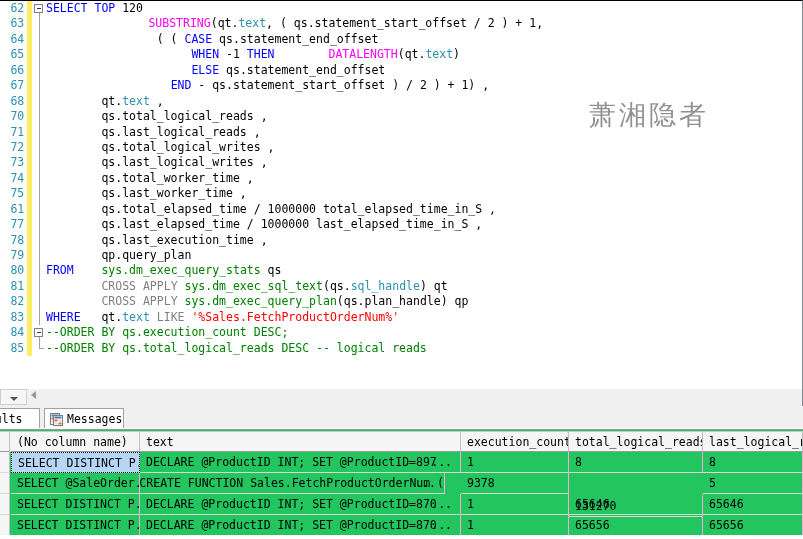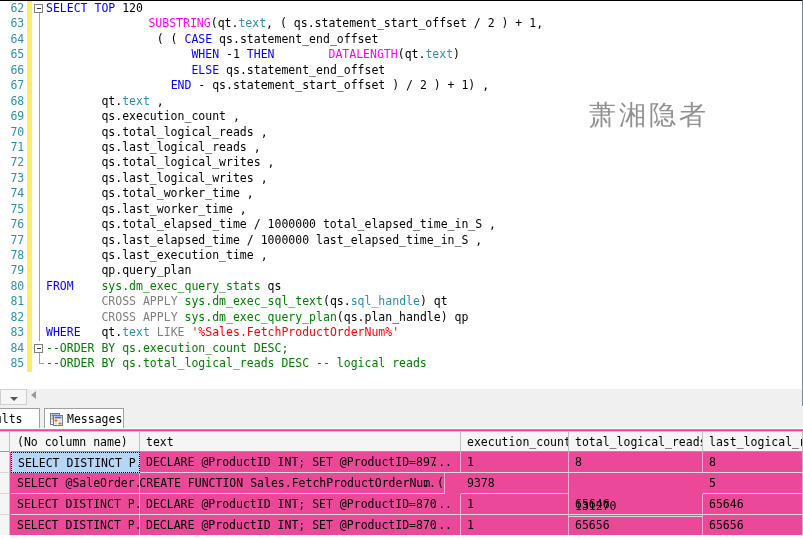--- a/index.html
+++ b/index.html
@@ -203,21 +203,21 @@
     left: 0; top: 22px;
     width: 803px; height: 2px;
     background: #ffffff;
   }
 
   
   #grid {
     position: absolute;
     left: 0; top: 429px;
     width: 803px; height: 106px;
-    background: #ec4899;
+    background: #22c55e;
     overflow: hidden;
     font-family: "DejaVu Sans Mono", "Liberation Mono", monospace;
     font-size: 11.5px;
   }
   #grid-topline {
     position: absolute;
     left: 0; top: 0;
     width: 803px; height: 1px;
     background: #9a9a9a;
   }
@@ -281,28 +281,27 @@
 
   <div id="editor-pane">
     <div id="code-lines">
         <div class="code-row"><span class="ln">62</span><span class="modbar"></span><span class="outline-col"><span class="outline-line half-top"></span><span class="outline-box"></span></span><span class="code-text"><span class="kw">SELECT TOP </span><span class="num">120</span></span></div>
         <div class="code-row"><span class="ln">63</span><span class="modbar"></span><span class="outline-col"><span class="outline-line"></span></span><span class="code-text"><span class="num">        </span><span class="fn">SUBSTRING</span><span class="num">(qt.</span><span class="col">text</span><span class="num">, ( qs.statement_start_offset / 2 ) + 1,</span></span></div>
         <div class="code-row"><span class="ln">64</span><span class="modbar"></span><span class="outline-col"><span class="outline-line"></span></span><span class="code-text"><span class="num">                ( ( </span><span class="kw">CASE</span><span class="num"> qs.statement_end_offset</span></span></div>
         <div class="code-row"><span class="ln">65</span><span class="modbar"></span><span class="outline-col"><span class="outline-line"></span></span><span class="code-text"><span class="num">                     </span><span class="kw">WHEN</span><span class="num"> -1 </span><span class="kw">THEN</span><span class="num"> </span><span class="fn">DATALENGTH</span><span class="num">(qt.</span><span class="col">text</span><span class="num">)</span></span></div>
         <div class="code-row"><span class="ln">66</span><span class="modbar"></span><span class="outline-col"><span class="outline-line"></span></span><span class="code-text"><span class="num">                     </span><span class="kw">ELSE</span><span class="num"> qs.statement_end_offset</span></span></div>
         <div class="code-row"><span class="ln">67</span><span class="modbar"></span><span class="outline-col"><span class="outline-line"></span></span><span class="code-text"><span class="num">                  </span><span class="kw">END</span><span class="num"> - qs.statement_start_offset ) / 2 ) + 1) ,</span></span></div>
         <div class="code-row"><span class="ln">68</span><span class="modbar"></span><span class="outline-col"><span class="outline-line"></span></span><span class="code-text"><span class="num">        qt.</span><span class="col">text</span><span class="num"> ,</span></span></div>
-        <div class="code-row"><span class="ln">69</span><span class="modbar"></span><span class="outline-col"><span class="outline-line"></span></span><span class="code-text"><span class="num">        qs.execution_count ,</span></span></div>
         <div class="code-row"><span class="ln">70</span><span class="modbar"></span><span class="outline-col"><span class="outline-line"></span></span><span class="code-text"><span class="num">        qs.total_logical_reads ,</span></span></div>
         <div class="code-row"><span class="ln">71</span><span class="modbar"></span><span class="outline-col"><span class="outline-line"></span></span><span class="code-text"><span class="num">        qs.last_logical_reads ,</span></span></div>
         <div class="code-row"><span class="ln">72</span><span class="modbar"></span><span class="outline-col"><span class="outline-line"></span></span><span class="code-text"><span class="num">        qs.total_logical_writes ,</span></span></div>
         <div class="code-row"><span class="ln">73</span><span class="modbar"></span><span class="outline-col"><span class="outline-line"></span></span><span class="code-text"><span class="num">        qs.last_logical_writes ,</span></span></div>
         <div class="code-row"><span class="ln">74</span><span class="modbar"></span><span class="outline-col"><span class="outline-line"></span></span><span class="code-text"><span class="num">        qs.total_worker_time ,</span></span></div>
         <div class="code-row"><span class="ln">75</span><span class="modbar"></span><span class="outline-col"><span class="outline-line"></span></span><span class="code-text"><span class="num">        qs.last_worker_time ,</span></span></div>
-        <div class="code-row"><span class="ln">76</span><span class="modbar"></span><span class="outline-col"><span class="outline-line"></span></span><span class="code-text"><span class="num">        qs.total_elapsed_time / 1000000 total_elapsed_time_in_S ,</span></span></div>
+        <div class="code-row"><span class="ln">61</span><span class="modbar"></span><span class="outline-col"><span class="outline-line"></span></span><span class="code-text"><span class="num">        qs.total_elapsed_time / 1000000 total_elapsed_time_in_S ,</span></span></div>
         <div class="code-row"><span class="ln">77</span><span class="modbar"></span><span class="outline-col"><span class="outline-line"></span></span><span class="code-text"><span class="num">        qs.last_elapsed_time / 1000000 last_elapsed_time_in_S ,</span></span></div>
         <div class="code-row"><span class="ln">78</span><span class="modbar"></span><span class="outline-col"><span class="outline-line"></span></span><span class="code-text"><span class="num">        qs.last_execution_time ,</span></span></div>
         <div class="code-row"><span class="ln">79</span><span class="modbar"></span><span class="outline-col"><span class="outline-line"></span></span><span class="code-text"><span class="num">        qp.query_plan</span></span></div>
         <div class="code-row"><span class="ln">80</span><span class="modbar"></span><span class="outline-col"><span class="outline-line"></span></span><span class="code-text"><span class="kw">FROM</span><span class="num">    </span><span class="obj">sys.dm_exec_query_stats</span><span class="num"> qs</span></span></div>
         <div class="code-row"><span class="ln">81</span><span class="modbar"></span><span class="outline-col"><span class="outline-line"></span></span><span class="code-text"><span class="num">        </span><span class="gray">CROSS APPLY </span><span class="obj">sys.dm_exec_sql_text</span><span class="num">(qs.</span><span class="col">sql_handle</span><span class="num">) qt</span></span></div>
         <div class="code-row"><span class="ln">82</span><span class="modbar"></span><span class="outline-col"><span class="outline-line"></span></span><span class="code-text"><span class="num">        </span><span class="gray">CROSS APPLY </span><span class="obj">sys.dm_exec_query_plan</span><span class="num">(qs.plan_handle) qp</span></span></div>
         <div class="code-row"><span class="ln">83</span><span class="modbar"></span><span class="outline-col"><span class="outline-line"></span></span><span class="code-text"><span class="kw">WHERE</span><span class="num">   qt.</span><span class="col">text</span><span class="gray"> LIKE </span><span class="str">'%Sales.FetchProductOrderNum%'</span></span></div>
         <div class="code-row"><span class="ln">84</span><span class="modbar"></span><span class="outline-col"><span class="outline-line half-top"></span><span class="outline-box"></span></span><span class="code-text"><span class="cmt">--ORDER BY qs.execution_count DESC;</span></span></div>
         <div class="code-row"><span class="ln">85</span><span class="modbar"></span><span class="outline-col"><span class="outline-line half-bot"></span><span class="outline-foot"></span></span><span class="code-text"><span class="cmt">--ORDER BY qs.total_logical_reads DESC -- logical reads</span></span></div>
       </div>

